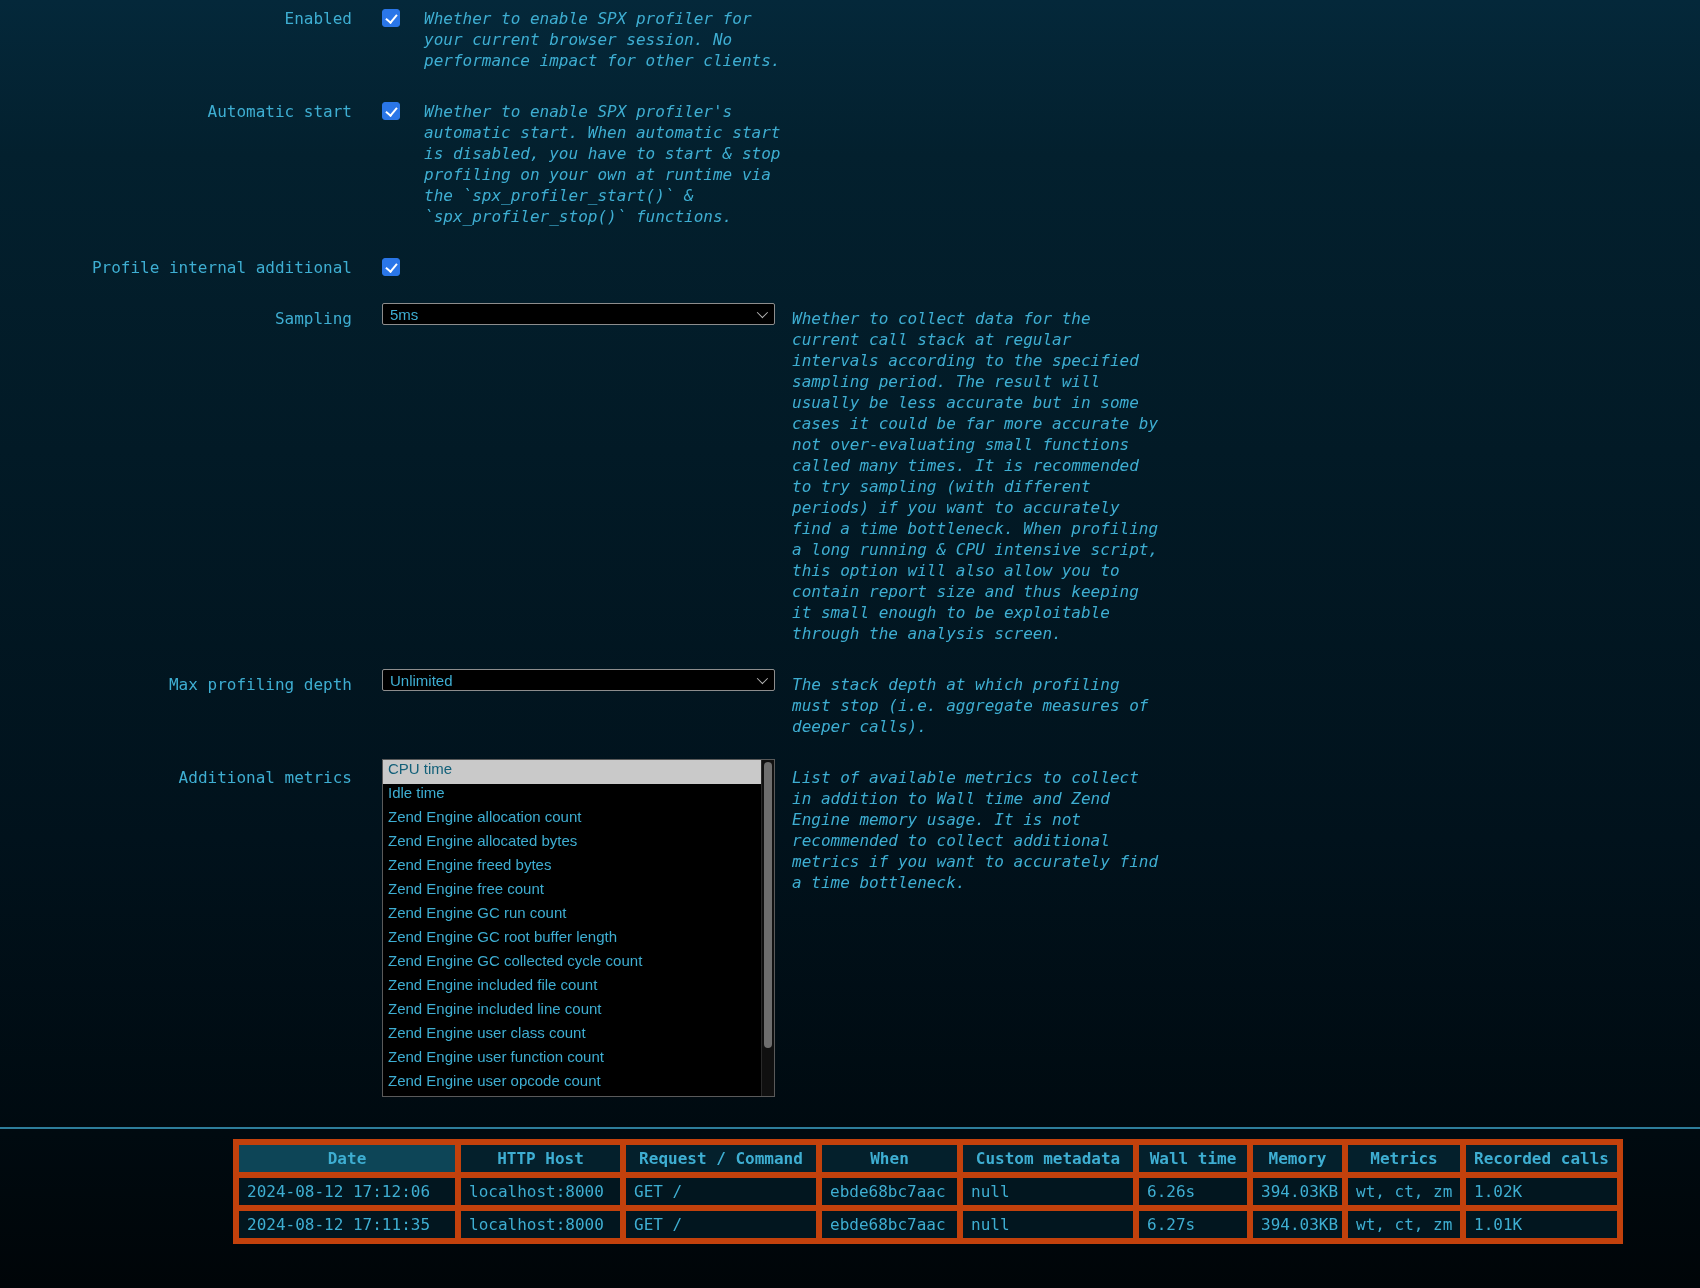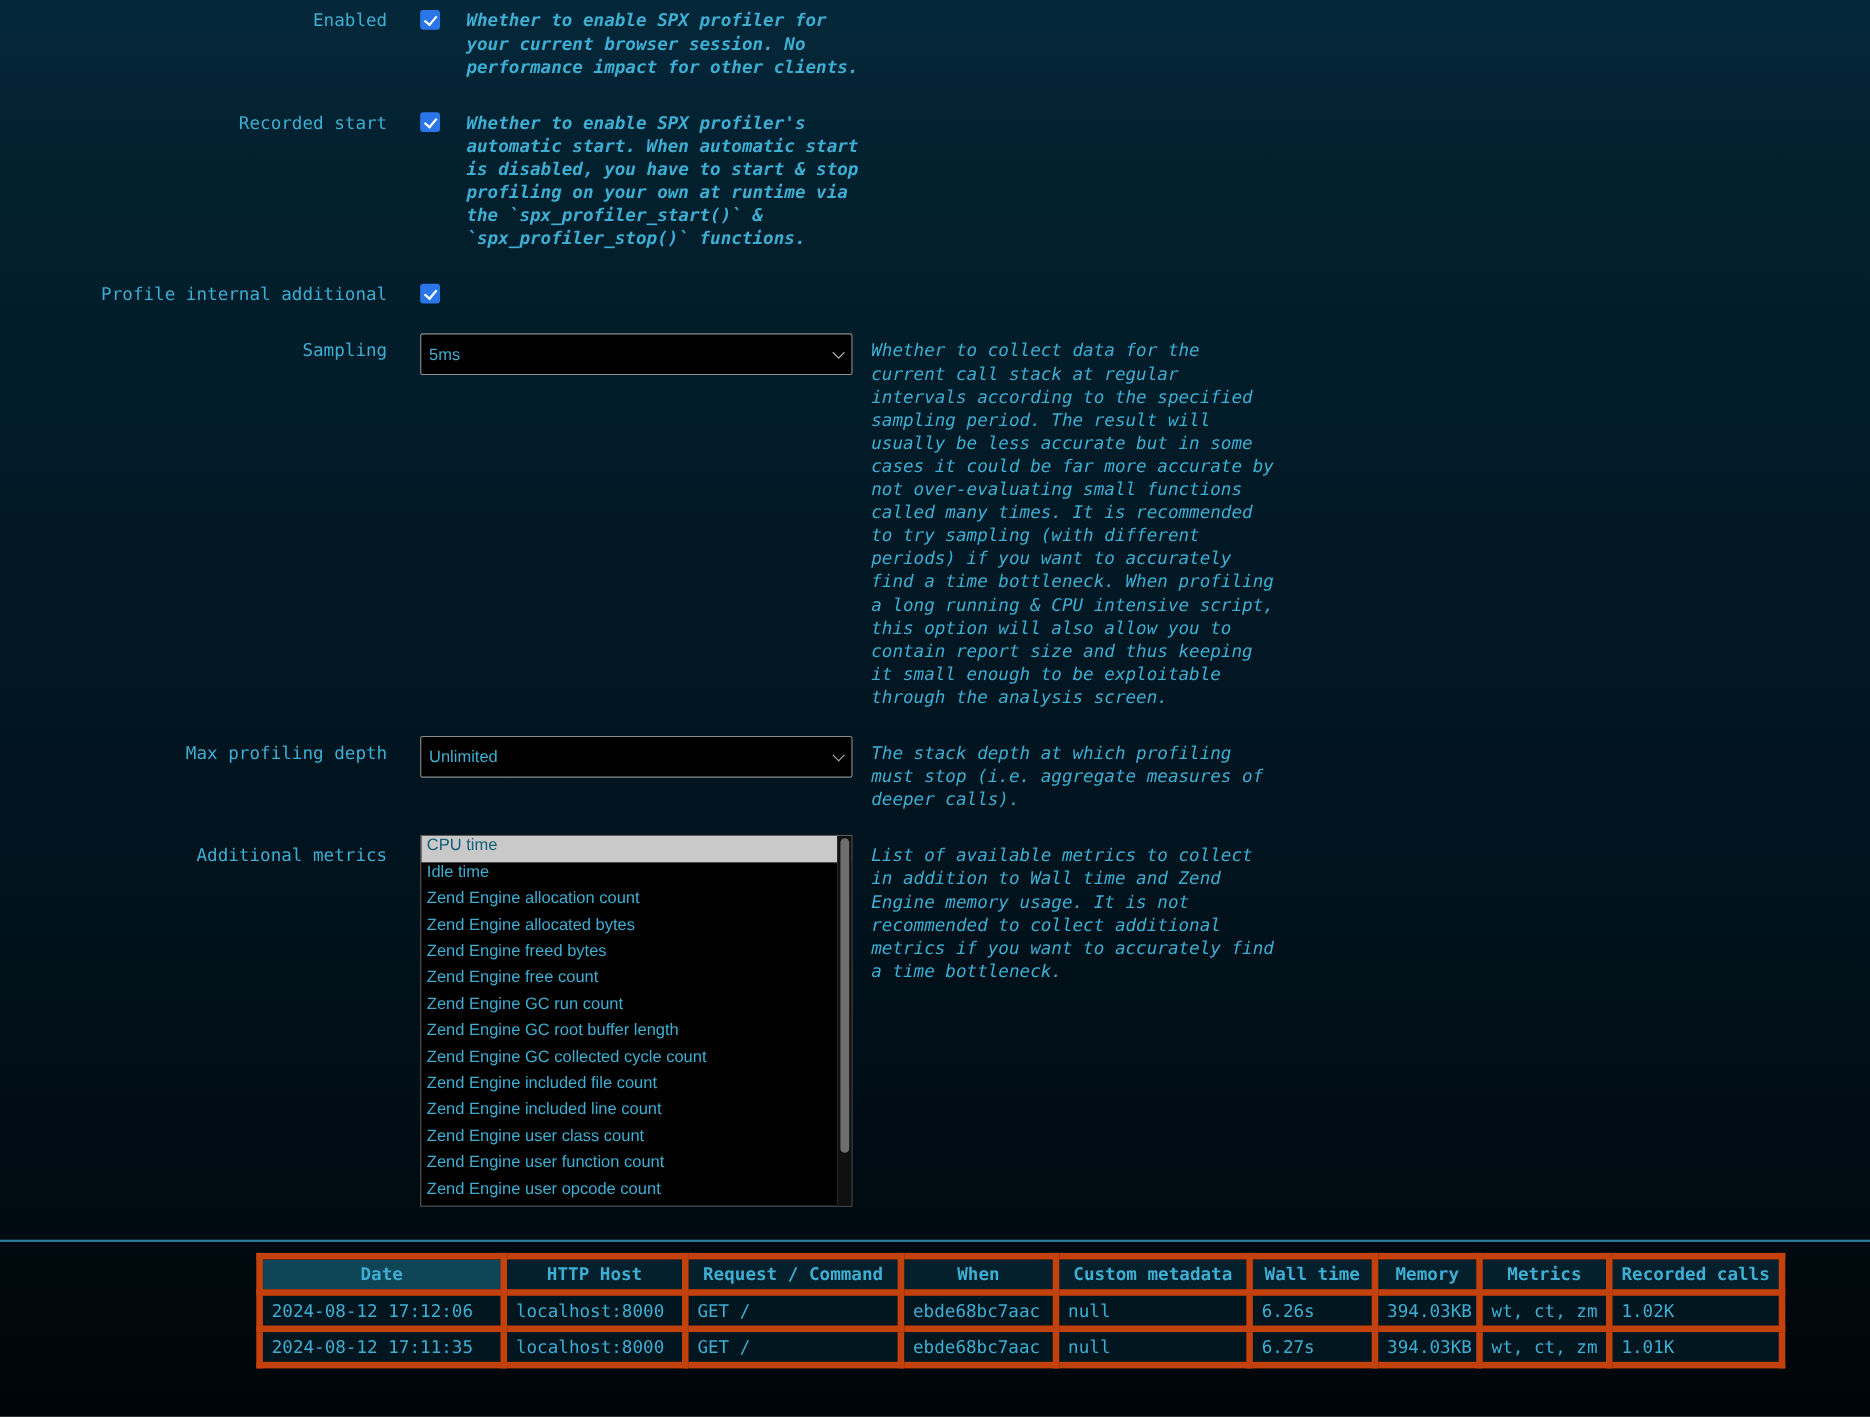--- a/index.html
+++ b/index.html
@@ -28,21 +28,21 @@
     margin-right: 30px;
     text-align: right;
     font: 16px/21px "DejaVu Sans Mono", monospace;
     color: #3eaed2;
   }
   .desc {
     font: italic 16px/21px "DejaVu Sans Mono", monospace;
     color: #3eaed2;
     white-space: pre-line;
   }
-  .cb-desc { width: 440px; font-weight: bold; }
+  .cb-desc { width: 440px; }
   .sel-desc { width: 440px; margin-left: 17px; }
 
   
   .checkbox {
     flex: 0 0 18px;
     width: 18px;
     height: 18px;
     margin-top: 1px;
     margin-right: 24px;
     border-radius: 3px;
@@ -61,21 +61,21 @@
     width: 5px; height: 9px;
     border-right: 2.4px solid #fff;
     border-bottom: 2.4px solid #fff;
     transform: rotate(40deg);
   }
 
   
   .select {
     flex: 0 0 393px;
     width: 393px;
-    height: 38px;
+    height: 22px;
     margin-top: -5px;
     box-sizing: border-box;
     background: #000;
     border: 1px solid #8d8d8d;
     border-radius: 2px;
     display: flex;
     align-items: center;
     justify-content: space-between;
     padding: 0 9px 0 7px;
     font: 15px "Liberation Sans", sans-serif;
@@ -179,21 +179,21 @@
       <div class="label">Enabled</div>
       <div class="checkbox checked">
         <span class="check"></span>
       </div>
       <div class="desc cb-desc">Whether to enable SPX profiler for
 your current browser session. No
 performance impact for other clients.</div>
     </div>
 
     <div class="row">
-      <div class="label">Recorded start</div>
+      <div class="label">Automatic start</div>
       <div class="checkbox checked">
         <span class="check"></span>
       </div>
       <div class="desc cb-desc">Whether to enable SPX profiler's
 automatic start. When automatic start
 is disabled, you have to start &amp; stop
 profiling on your own at runtime via
 the `spx_profiler_start()` &amp;
 `spx_profiler_stop()` functions.</div>
     </div>

